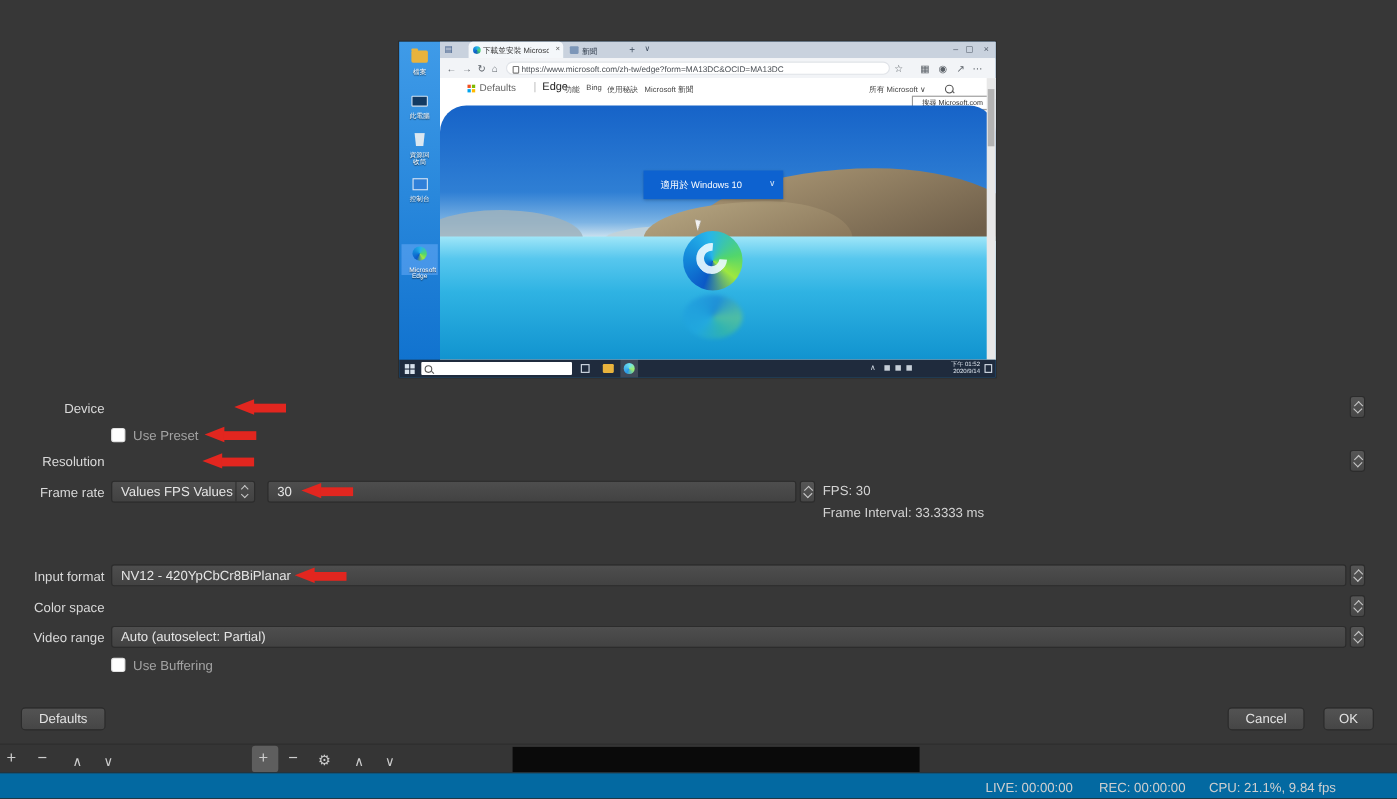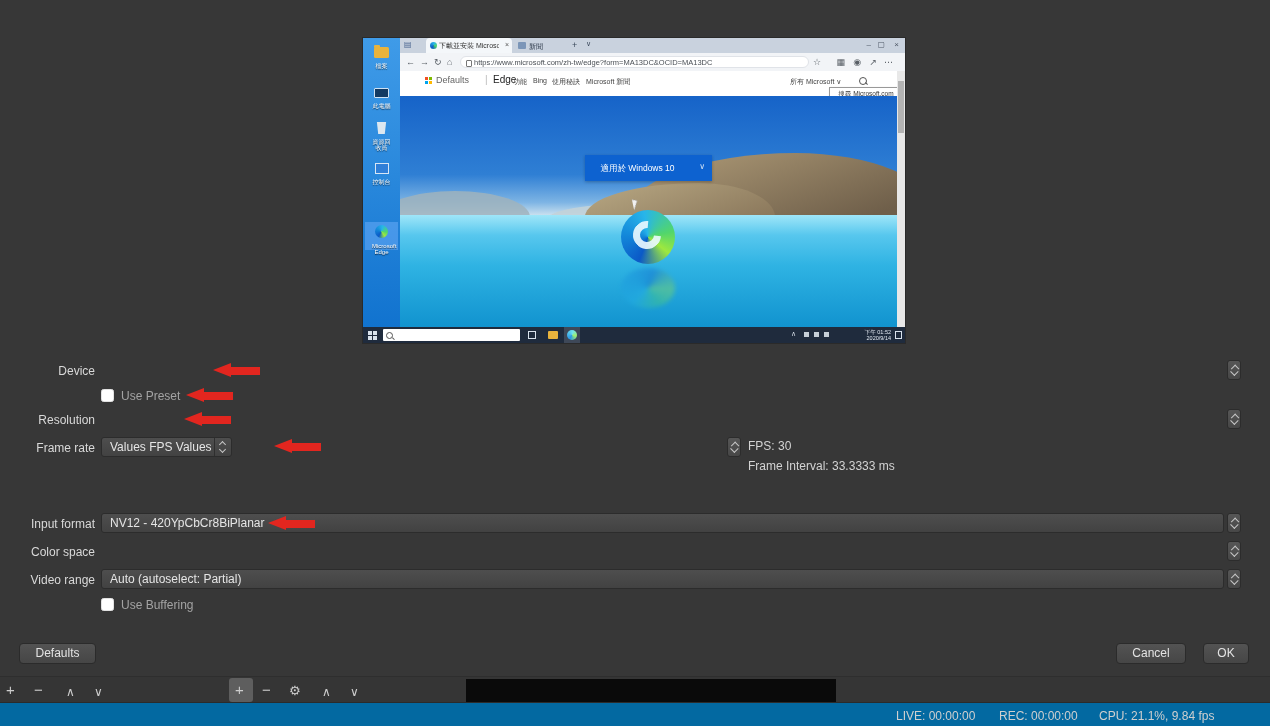--- a/index.html
+++ b/index.html
@@ -90,21 +90,21 @@
   .msname{position:absolute;left:36px;top:4px;font-size:9px;color:#666;}
   .hdvd{position:absolute;left:85px;top:3px;font-size:10px;color:#bbb;}
   .edgename{position:absolute;left:93px;top:3px;font-size:10px;color:#222;}
   .hnav{position:absolute;top:6px;font-size:7px;color:#454545;white-space:nowrap;}
   .allms{position:absolute;left:390px;top:6px;font-size:7px;color:#454545;white-space:nowrap;}
   .srch{position:absolute;left:459px;top:6px;width:6px;height:6px;border:1px solid #555;border-radius:50%;}
   .srch::after{content:'';position:absolute;left:5px;top:5px;width:3px;height:1px;background:#555;transform:rotate(45deg);}
   .tooltip{position:absolute;right:2px;top:16px;width:72px;height:11px;background:#fff;border:1px solid #999;
     font-size:6.5px;color:#333;line-height:11px;text-align:center;box-shadow:1px 1px 2px rgba(0,0,0,.25);}
   .hero{position:absolute;left:0;top:25px;width:505px;height:231px;
-    background:linear-gradient(#1663c8 0%,#2f7fd4 34%,#7db4e4 46%,#cfe3ef 52%,#cfe3ef 52%);}
+    background:linear-gradient(#1663c8 0%,#2f7fd4 34%,#7db4e4 46%,#cfe3ef 52%,#cfe3ef 52%);border-radius:24px;}
   .lake{position:absolute;left:0;bottom:0;width:505px;height:112px;
     background:linear-gradient(#9fe6f8 0%,#57c7ee 18%,#2fb3e3 45%,#1193cf 100%);}
   .ridgeL{position:absolute;left:-20px;bottom:110px;width:150px;height:26px;background:#9fb3bd;
     border-radius:50% 50% 0 0/100% 100% 0 0;opacity:.85;}
   .ridgeM{position:absolute;left:150px;bottom:110px;width:210px;height:14px;background:#c2d1d8;
     border-radius:50% 50% 0 0/100% 100% 0 0;opacity:.9;}
   .mtnR1{position:absolute;right:-30px;bottom:108px;width:310px;height:66px;
     background:linear-gradient(160deg,#a3906f 20%,#6f5f4a 85%);border-radius:55% 45% 0 0/100% 90% 0 0;}
   .mtnR2{position:absolute;right:130px;bottom:110px;width:190px;height:34px;
     background:linear-gradient(160deg,#b9a984,#8a775b);border-radius:60% 40% 0 0/100% 100% 0 0;}
@@ -295,20 +295,21 @@
   <div class="red-arrow" style="left:184px;top:412px"></div>
 
   <div class="flabel" style="top:441px">Frame rate</div>
   <div class="field" style="left:101px;top:437px;width:131px;padding-right:22px">
     <span>Values FPS Values</span>
     <span class="instp">
         <i></i>
         <b></b>
       </span>
   </div>
+  <div class="field" style="left:243px;top:437px;width:481px">30</div>
   <div class="stp" style="left:727px;top:437px">
       <i></i>
       <b></b>
     </div>
   <div class="red-arrow" style="left:274px;top:439px"></div>
   <div class="info" style="left:748px;top:439px">FPS: 30</div>
   <div class="info" style="left:748px;top:459px">Frame Interval: 33.3333 ms</div>
 
   <div class="flabel" style="top:517px">Input format</div>
   <div class="field" style="left:101px;top:513px;width:1123px">NV12 - 420YpCbCr8BiPlanar</div>

